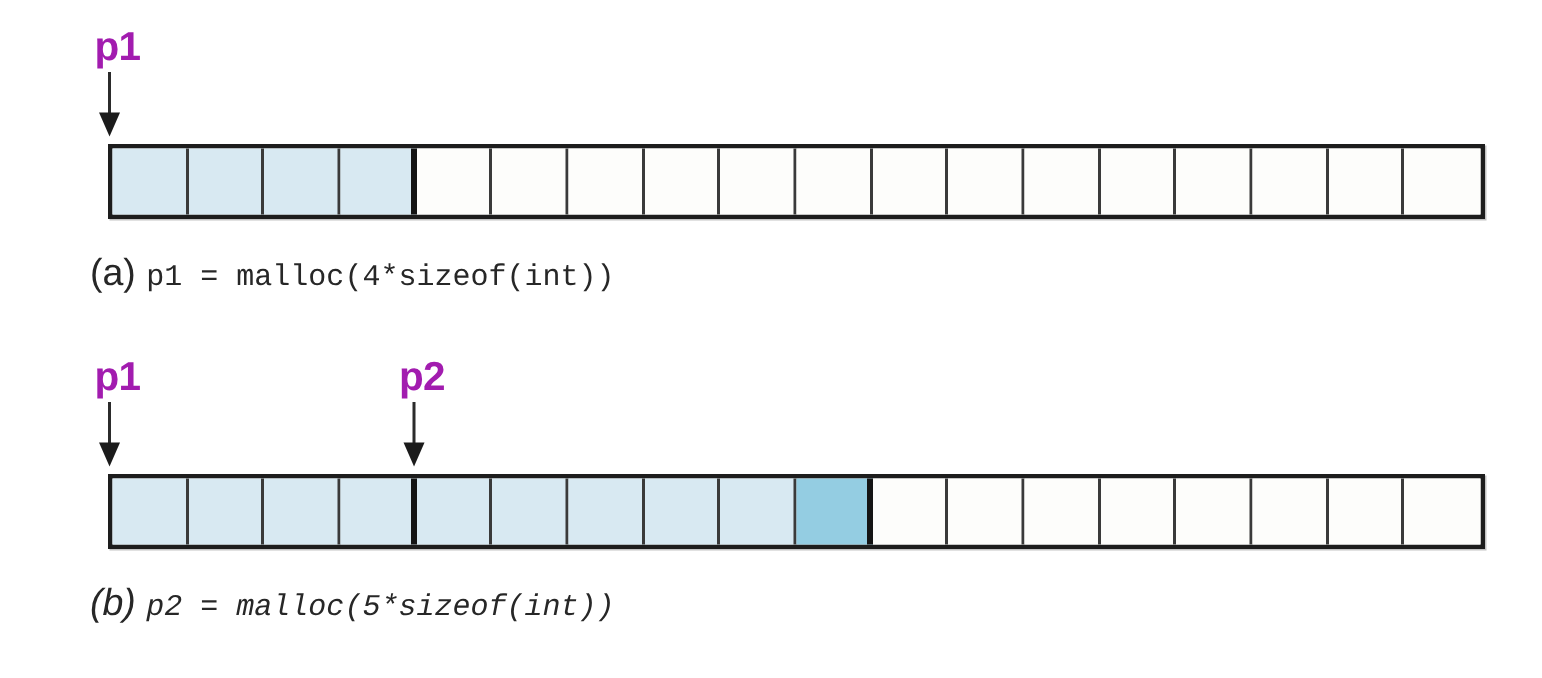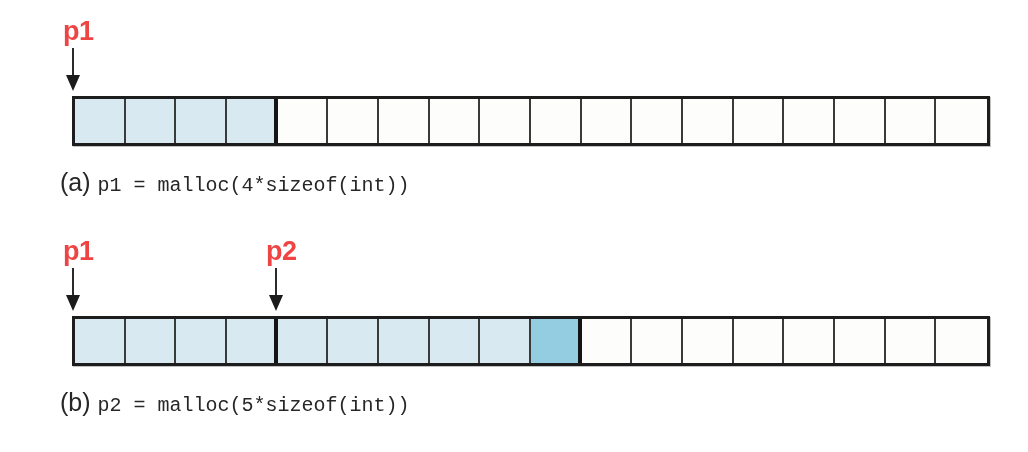--- a/index.html
+++ b/index.html
@@ -21,21 +21,21 @@
     position: absolute;
     width: 60px;
   }
   .pointer-label {
     position: absolute;
     left: 0;
     top: 0;
     font-family: "Liberation Sans", sans-serif;
     font-size: 27px;
     font-weight: 700;
-    color: #ef4444;
+    color: #a21caf;
     letter-spacing: -0.5px;
     line-height: 1;
     white-space: nowrap;
   }
   .arrow {
     position: absolute;
     left: 3px;
     top: 30px;
     width: 14px;
     height: 44px;
@@ -185,18 +185,18 @@
         <div class="cell empty"></div>
         <div class="cell empty"></div>
         <div class="cell empty"></div>
         <div class="cell empty"></div>
         <div class="cell empty"></div>
         <div class="cell empty"></div>
         <div class="cell empty"></div>
         <div class="cell empty"></div>
       </div>
 
-    <div class="caption" style="left:60px; top:390px;">
+    <div class="caption" style="left:60px; top:390px;font-style:italic;">
       <span class="tag">(b)</span><span class="code">p2 = malloc(5*sizeof(int))</span>
     </div>
   </div>
 
 </div>
 
 </body></html>

